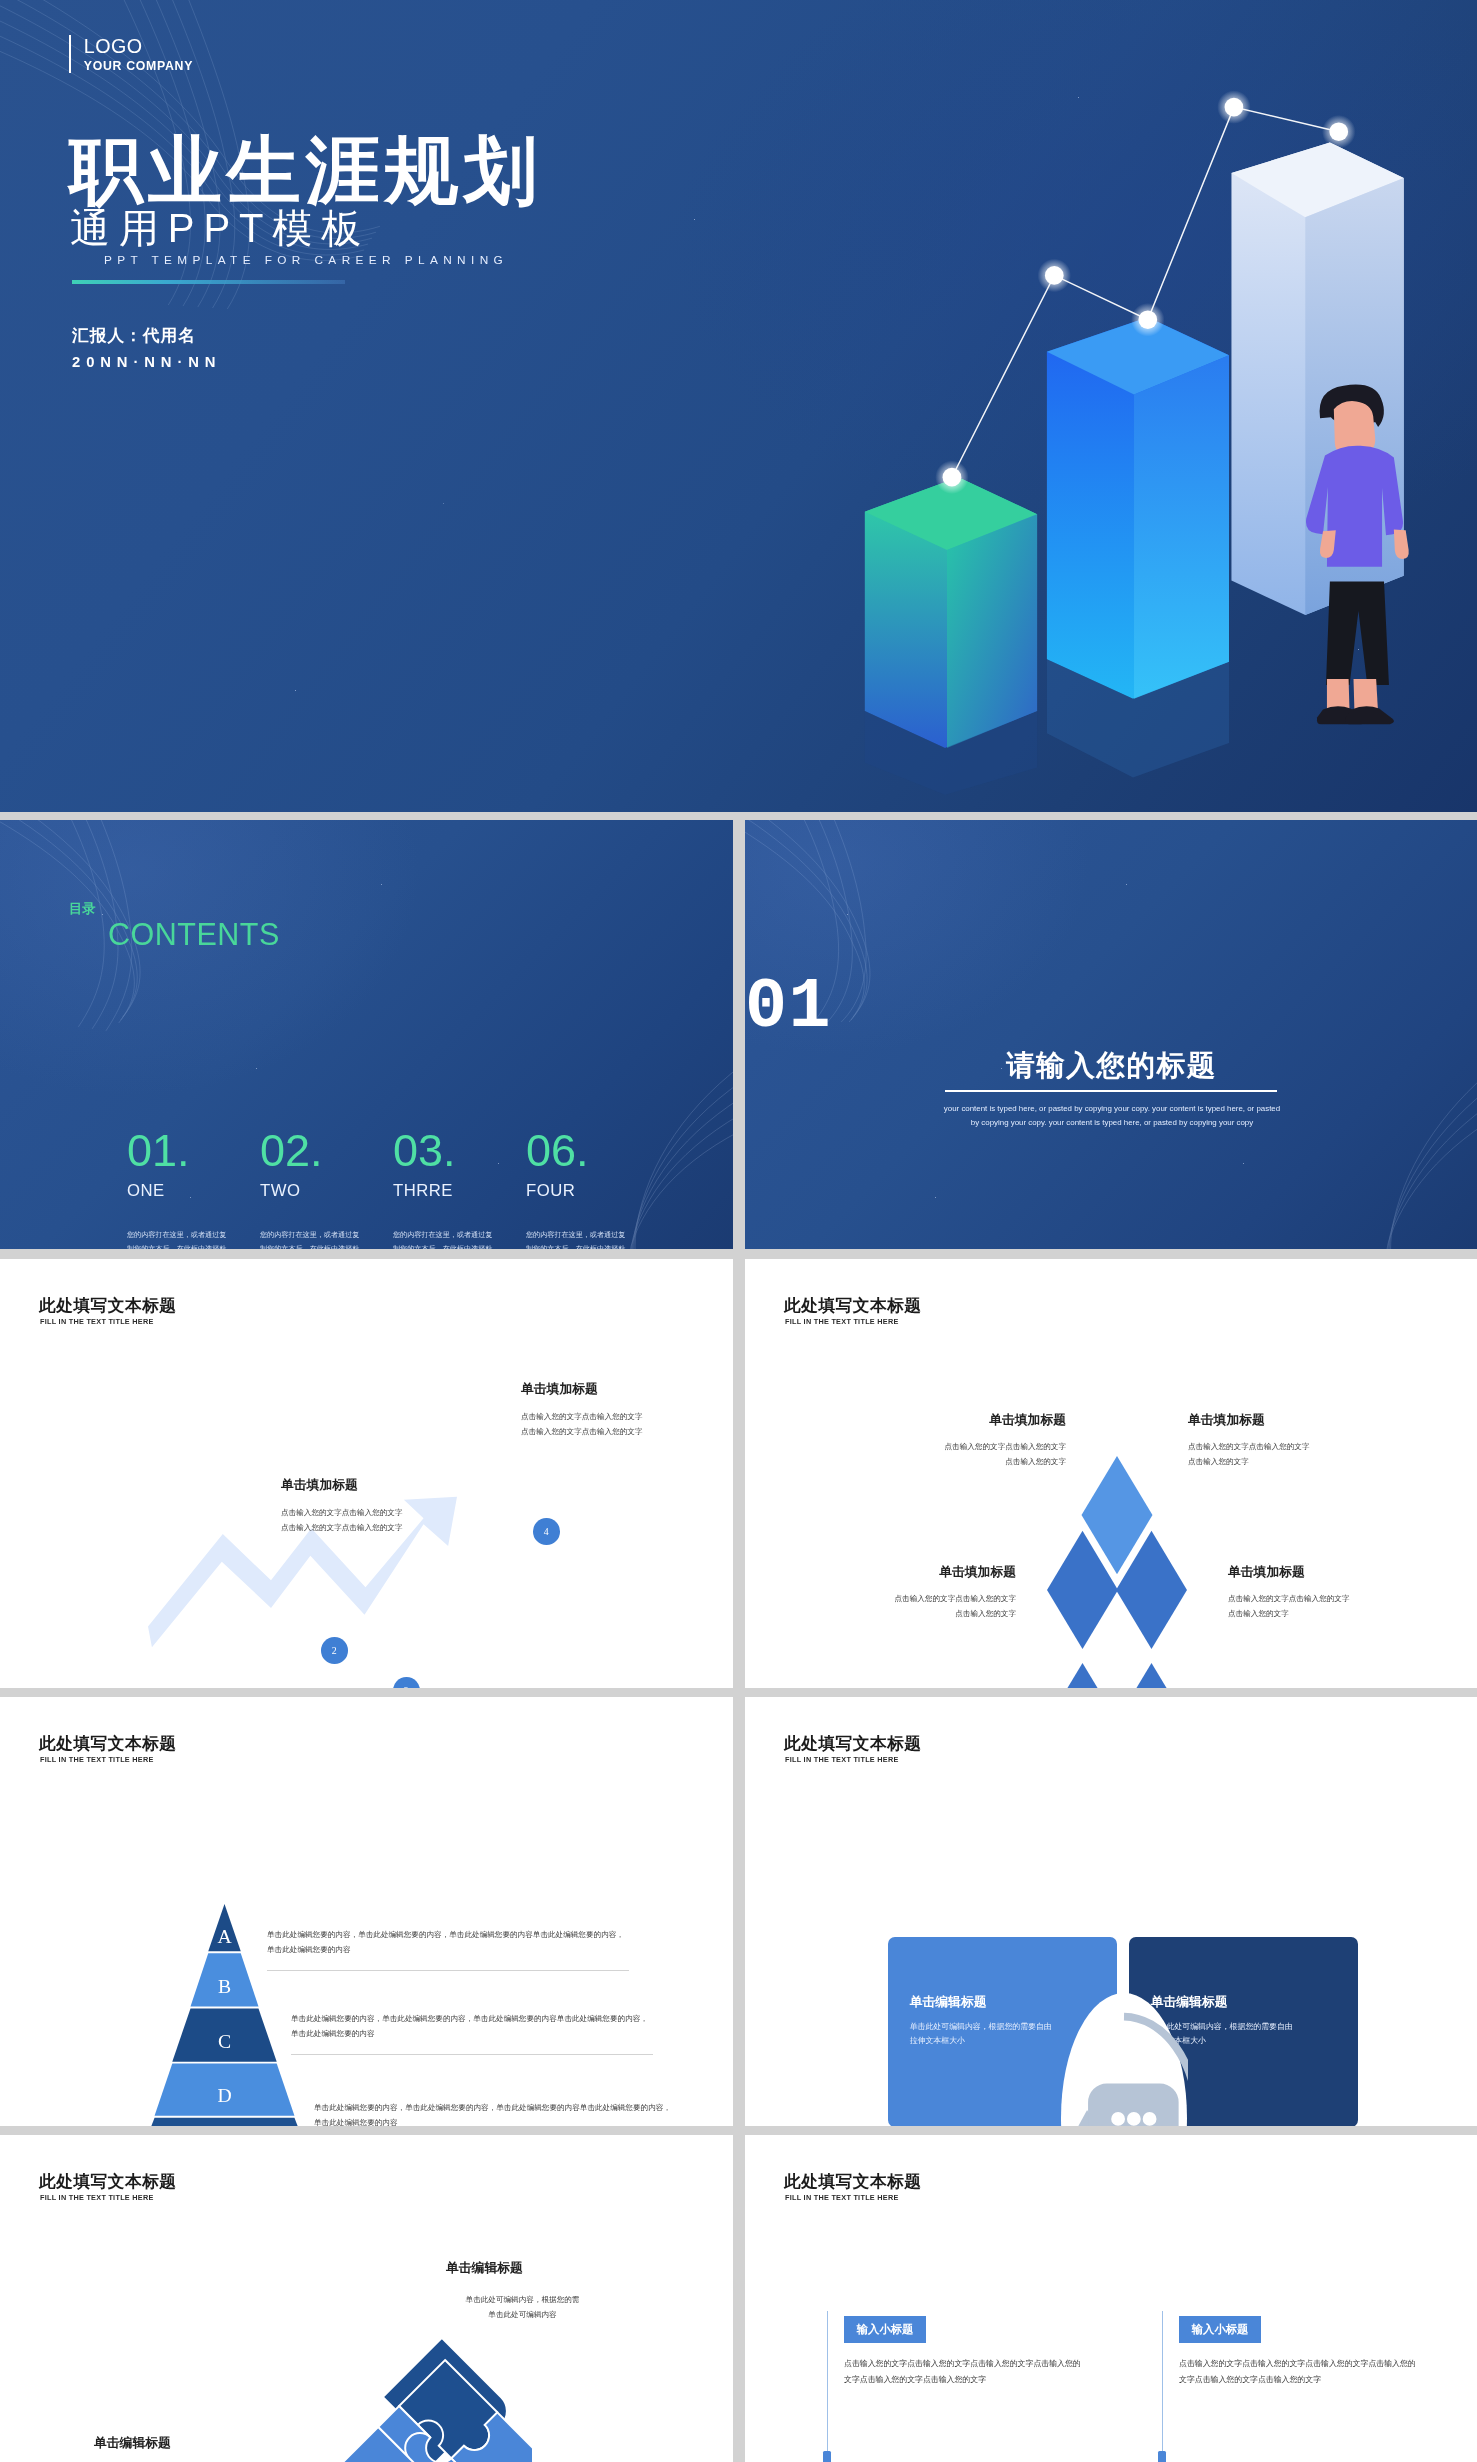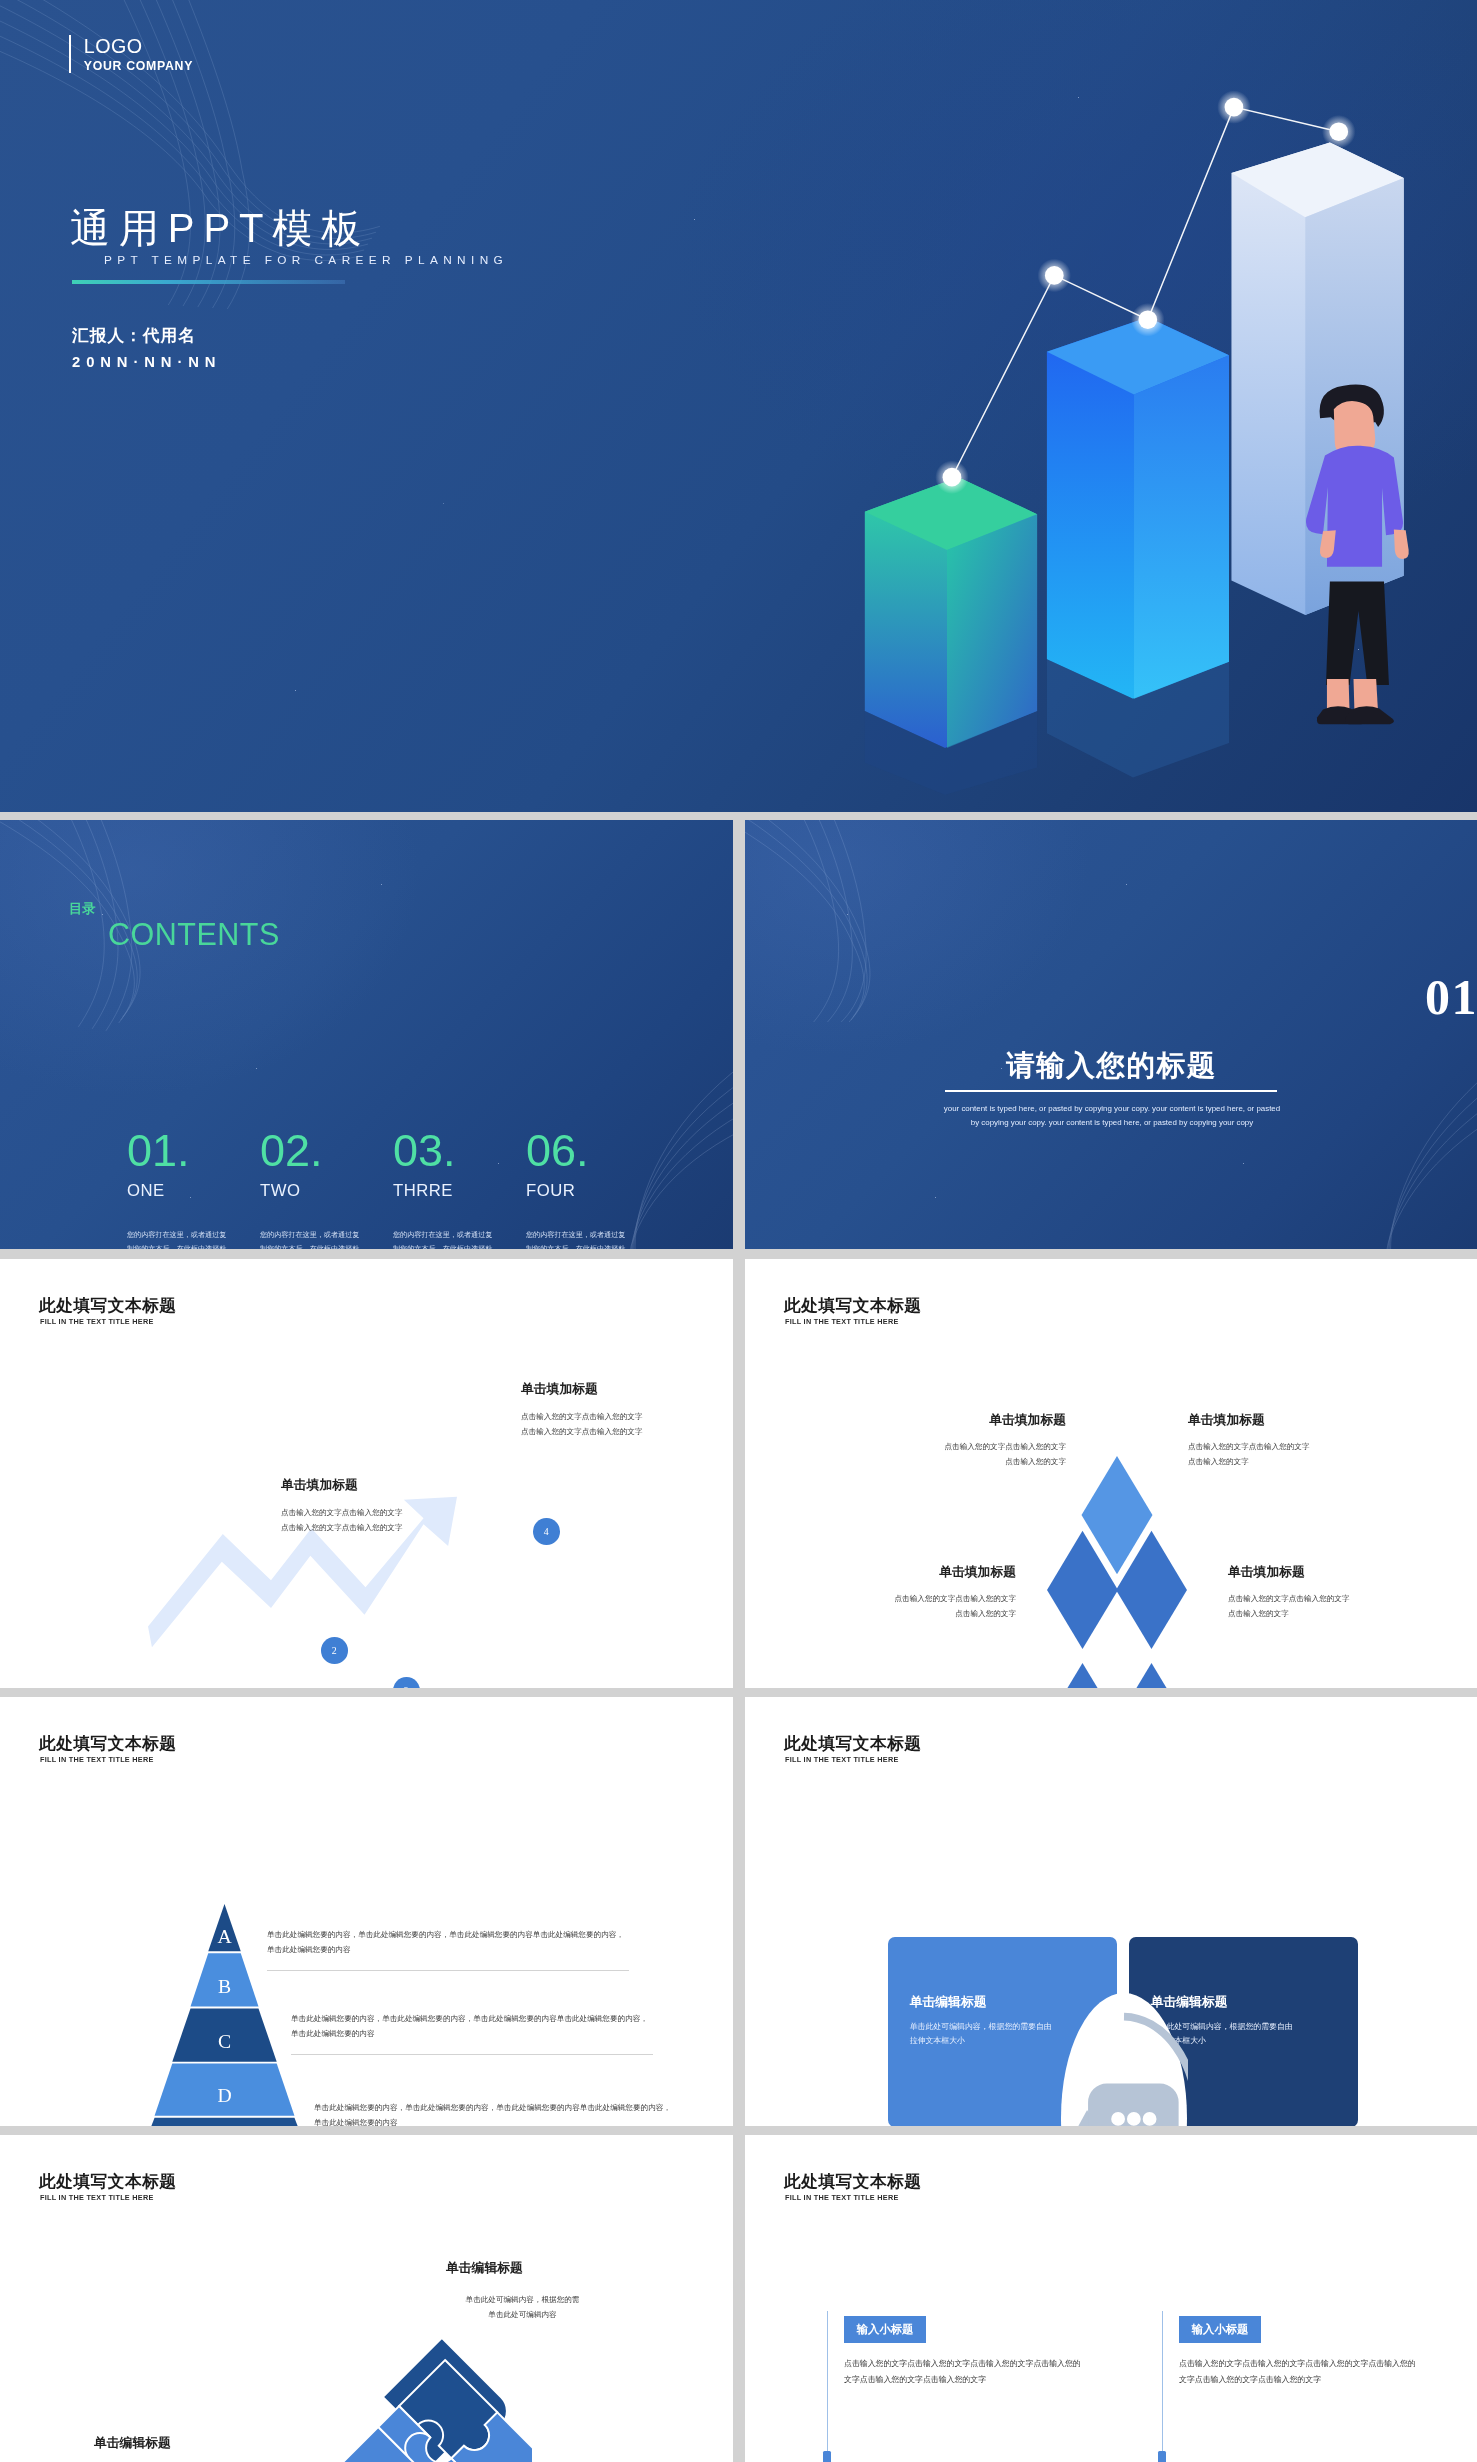--- a/index.html
+++ b/index.html
@@ -80,22 +80,22 @@
   .toc-en { position:absolute; left:68px; top:97px; color:#49d79a;
     font-size:30.5px; letter-spacing:0.5px; font-family:"Liberation Sans",sans-serif;margin-left:40px; }
   .toc-grid { position:absolute; left:127px; top:310px; width:552px; display:flex; }
   .toc-col { width:133px; }
   .toc-num { color:#4fe0a4; font-size:45px; font-weight:300; line-height:.95;
     font-family:"Liberation Sans",sans-serif; }
   .toc-word { color:#eaf2ff; font-size:16.7px; letter-spacing:0.5px; margin-top:7.9px;
     font-family:"Liberation Sans",sans-serif; }
   .toc-body { color:#d3e0f5; font-size:7.1px; line-height:2.0; margin-top:27.6px; width:106px; }
 
-  .s1-num { position:absolute; left:0; right:0; top:148px; text-align:right;
-    color:#fff; font-size:50px; font-weight:bold; font-family:Liberation Serif, serif; letter-spacing:1.5px; }
+  .s1-num { position:absolute; left:0; right:0; top:148px; text-align:left;
+    color:#fff; font-size:70px; font-weight:bold; font-family:Liberation Mono, monospace; letter-spacing:1.5px; }
   .s1-title { position:absolute; left:0; right:0; top:226px; text-align:center;
     color:#fff; font-size:28.6px; font-weight:bold; letter-spacing:1.5px;
     font-family:"Liberation Serif","DejaVu Serif",serif; }
   .s1-rule { position:absolute; left:200px; width:332px; top:270px; height:1.5px; background:#fff; }
   .s1-body { position:absolute; left:197px; width:340px; top:282px; text-align:center;
     color:#e2ecff; font-size:7.9px; line-height:1.78; }
 
   
   .w { background:#fff; }
   .w-title { position:absolute; left:39px; top:35px; color:#1b1b1b;
@@ -155,20 +155,21 @@
       <path d="M348 0 C 432 188 496 348 520 482 C 546 598 540 686 490 766"></path>
       <path d="M384 0 C 466 194 528 354 550 486 C 576 600 570 688 520 768"></path>
     </g>
   </svg>
 
   <div class="logo-wrap">
     <div class="logo-main">LOGO</div>
     <div class="logo-sub">YOUR COMPANY</div>
   </div>
 
+  <div class="cv-title">职业生涯规划</div>
   <div class="cv-sub">通用PPT模板</div>
   <div class="cv-en">PPT TEMPLATE FOR CAREER PLANNING</div>
   <div class="cv-rule"></div>
   <div class="cv-person">汇报人：代用名</div>
   <div class="cv-date">20NN·NN·NN</div>
 
   <svg class="illu" viewBox="0 0 1400 1560">
     <defs>
       <linearGradient id="gA" x1="0" y1="0" x2="0" y2="1">
         <stop offset="0" stop-color="#2fd6a3"></stop>

